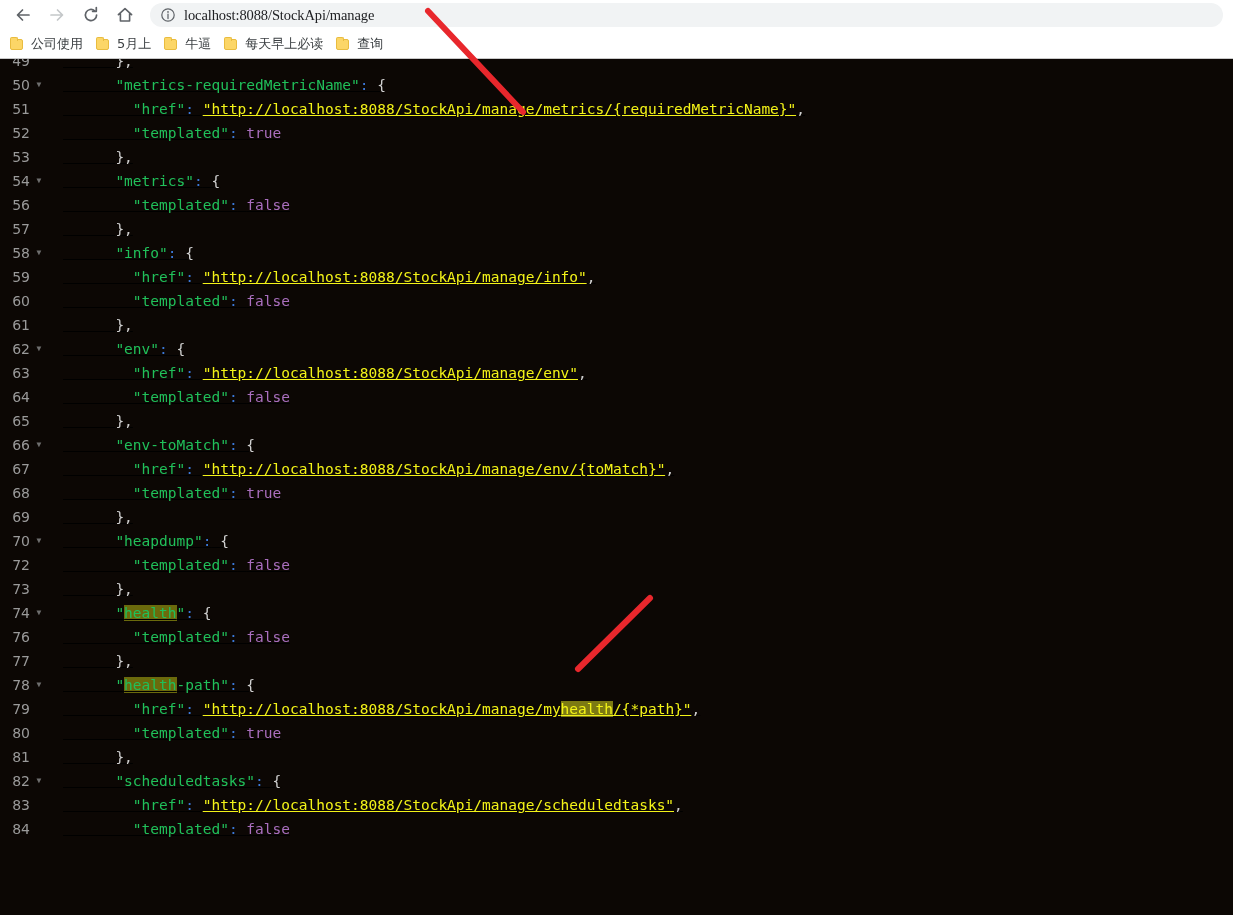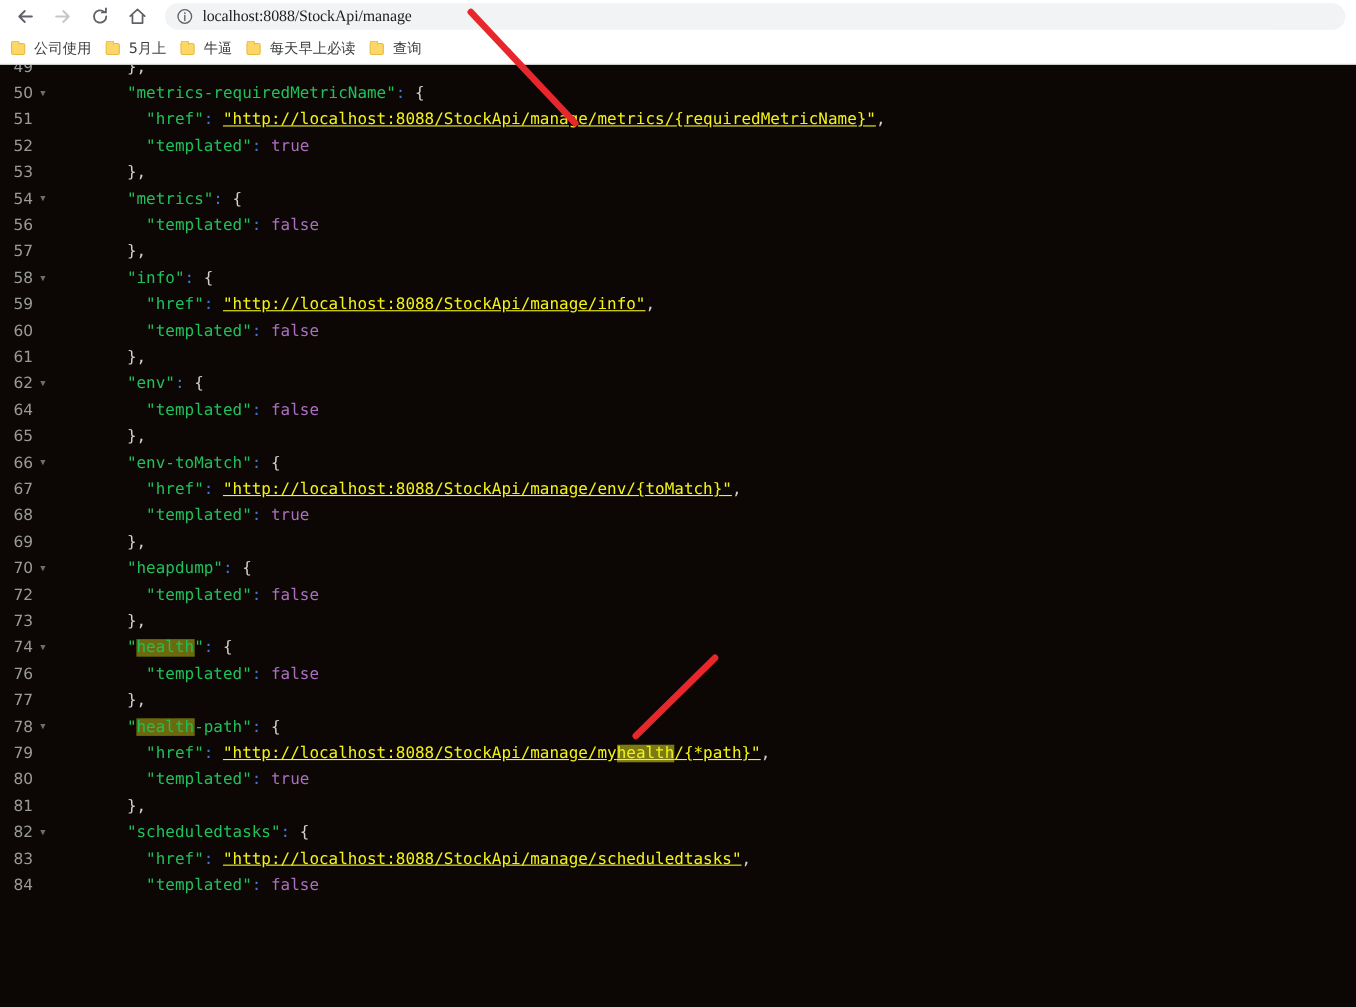--- a/index.html
+++ b/index.html
@@ -106,20 +106,21 @@
   }
 
   
   #json-viewer {
     position: absolute;
     top: 59px; left: 0;
     width: 1233px;
     height: 856px;
     background: #0c0704;
     overflow: hidden;
+    text-decoration: underline;
   }
   #code-scroll {
     position: relative;
     margin-top: -10px;   
   }
   .code-line {
     position: relative;
     height: 24px;
     line-height: 24px;
     white-space: pre;
@@ -255,20 +256,21 @@
       <div class="code-line"><span class="ln">52</span><span class="code-text"><span class="k">        "templated"</span><span class="colon">:</span><span> </span><span class="bool">true</span></span></div>
       <div class="code-line"><span class="ln">53</span><span class="code-text"><span class="punct">      },</span></span></div>
       <div class="code-line"><span class="ln">54</span><span class="fold">▼</span><span class="code-text"><span class="k">      "metrics"</span><span class="colon">:</span><span class="punct"> {</span></span></div>
       <div class="code-line"><span class="ln">56</span><span class="code-text"><span class="k">        "templated"</span><span class="colon">:</span><span> </span><span class="bool">false</span></span></div>
       <div class="code-line"><span class="ln">57</span><span class="code-text"><span class="punct">      },</span></span></div>
       <div class="code-line"><span class="ln">58</span><span class="fold">▼</span><span class="code-text"><span class="k">      "info"</span><span class="colon">:</span><span class="punct"> {</span></span></div>
       <div class="code-line"><span class="ln">59</span><span class="code-text"><span class="k">        "href"</span><span class="colon">:</span><span> </span><span class="link">"http://localhost:8088/StockApi/manage/info"</span><span class="punct">,</span></span></div>
       <div class="code-line"><span class="ln">60</span><span class="code-text"><span class="k">        "templated"</span><span class="colon">:</span><span> </span><span class="bool">false</span></span></div>
       <div class="code-line"><span class="ln">61</span><span class="code-text"><span class="punct">      },</span></span></div>
       <div class="code-line"><span class="ln">62</span><span class="fold">▼</span><span class="code-text"><span class="k">      "env"</span><span class="colon">:</span><span class="punct"> {</span></span></div>
+      <div class="code-line"><span class="ln">63</span><span class="code-text"><span class="k">        "href"</span><span class="colon">:</span><span> </span><span class="link">"http://localhost:8088/StockApi/manage/env"</span><span class="punct">,</span></span></div>
       <div class="code-line"><span class="ln">64</span><span class="code-text"><span class="k">        "templated"</span><span class="colon">:</span><span> </span><span class="bool">false</span></span></div>
       <div class="code-line"><span class="ln">65</span><span class="code-text"><span class="punct">      },</span></span></div>
       <div class="code-line"><span class="ln">66</span><span class="fold">▼</span><span class="code-text"><span class="k">      "env-toMatch"</span><span class="colon">:</span><span class="punct"> {</span></span></div>
       <div class="code-line"><span class="ln">67</span><span class="code-text"><span class="k">        "href"</span><span class="colon">:</span><span> </span><span class="link">"http://localhost:8088/StockApi/manage/env/{toMatch}"</span><span class="punct">,</span></span></div>
       <div class="code-line"><span class="ln">68</span><span class="code-text"><span class="k">        "templated"</span><span class="colon">:</span><span> </span><span class="bool">true</span></span></div>
       <div class="code-line"><span class="ln">69</span><span class="code-text"><span class="punct">      },</span></span></div>
       <div class="code-line"><span class="ln">70</span><span class="fold">▼</span><span class="code-text"><span class="k">      "heapdump"</span><span class="colon">:</span><span class="punct"> {</span></span></div>
       <div class="code-line"><span class="ln">72</span><span class="code-text"><span class="k">        "templated"</span><span class="colon">:</span><span> </span><span class="bool">false</span></span></div>
       <div class="code-line"><span class="ln">73</span><span class="code-text"><span class="punct">      },</span></span></div>
       <div class="code-line"><span class="ln">74</span><span class="fold">▼</span><span class="code-text"><span class="k">      "</span><span class="k hl-key">health</span><span class="k">"</span><span class="colon">:</span><span class="punct"> {</span></span></div>

